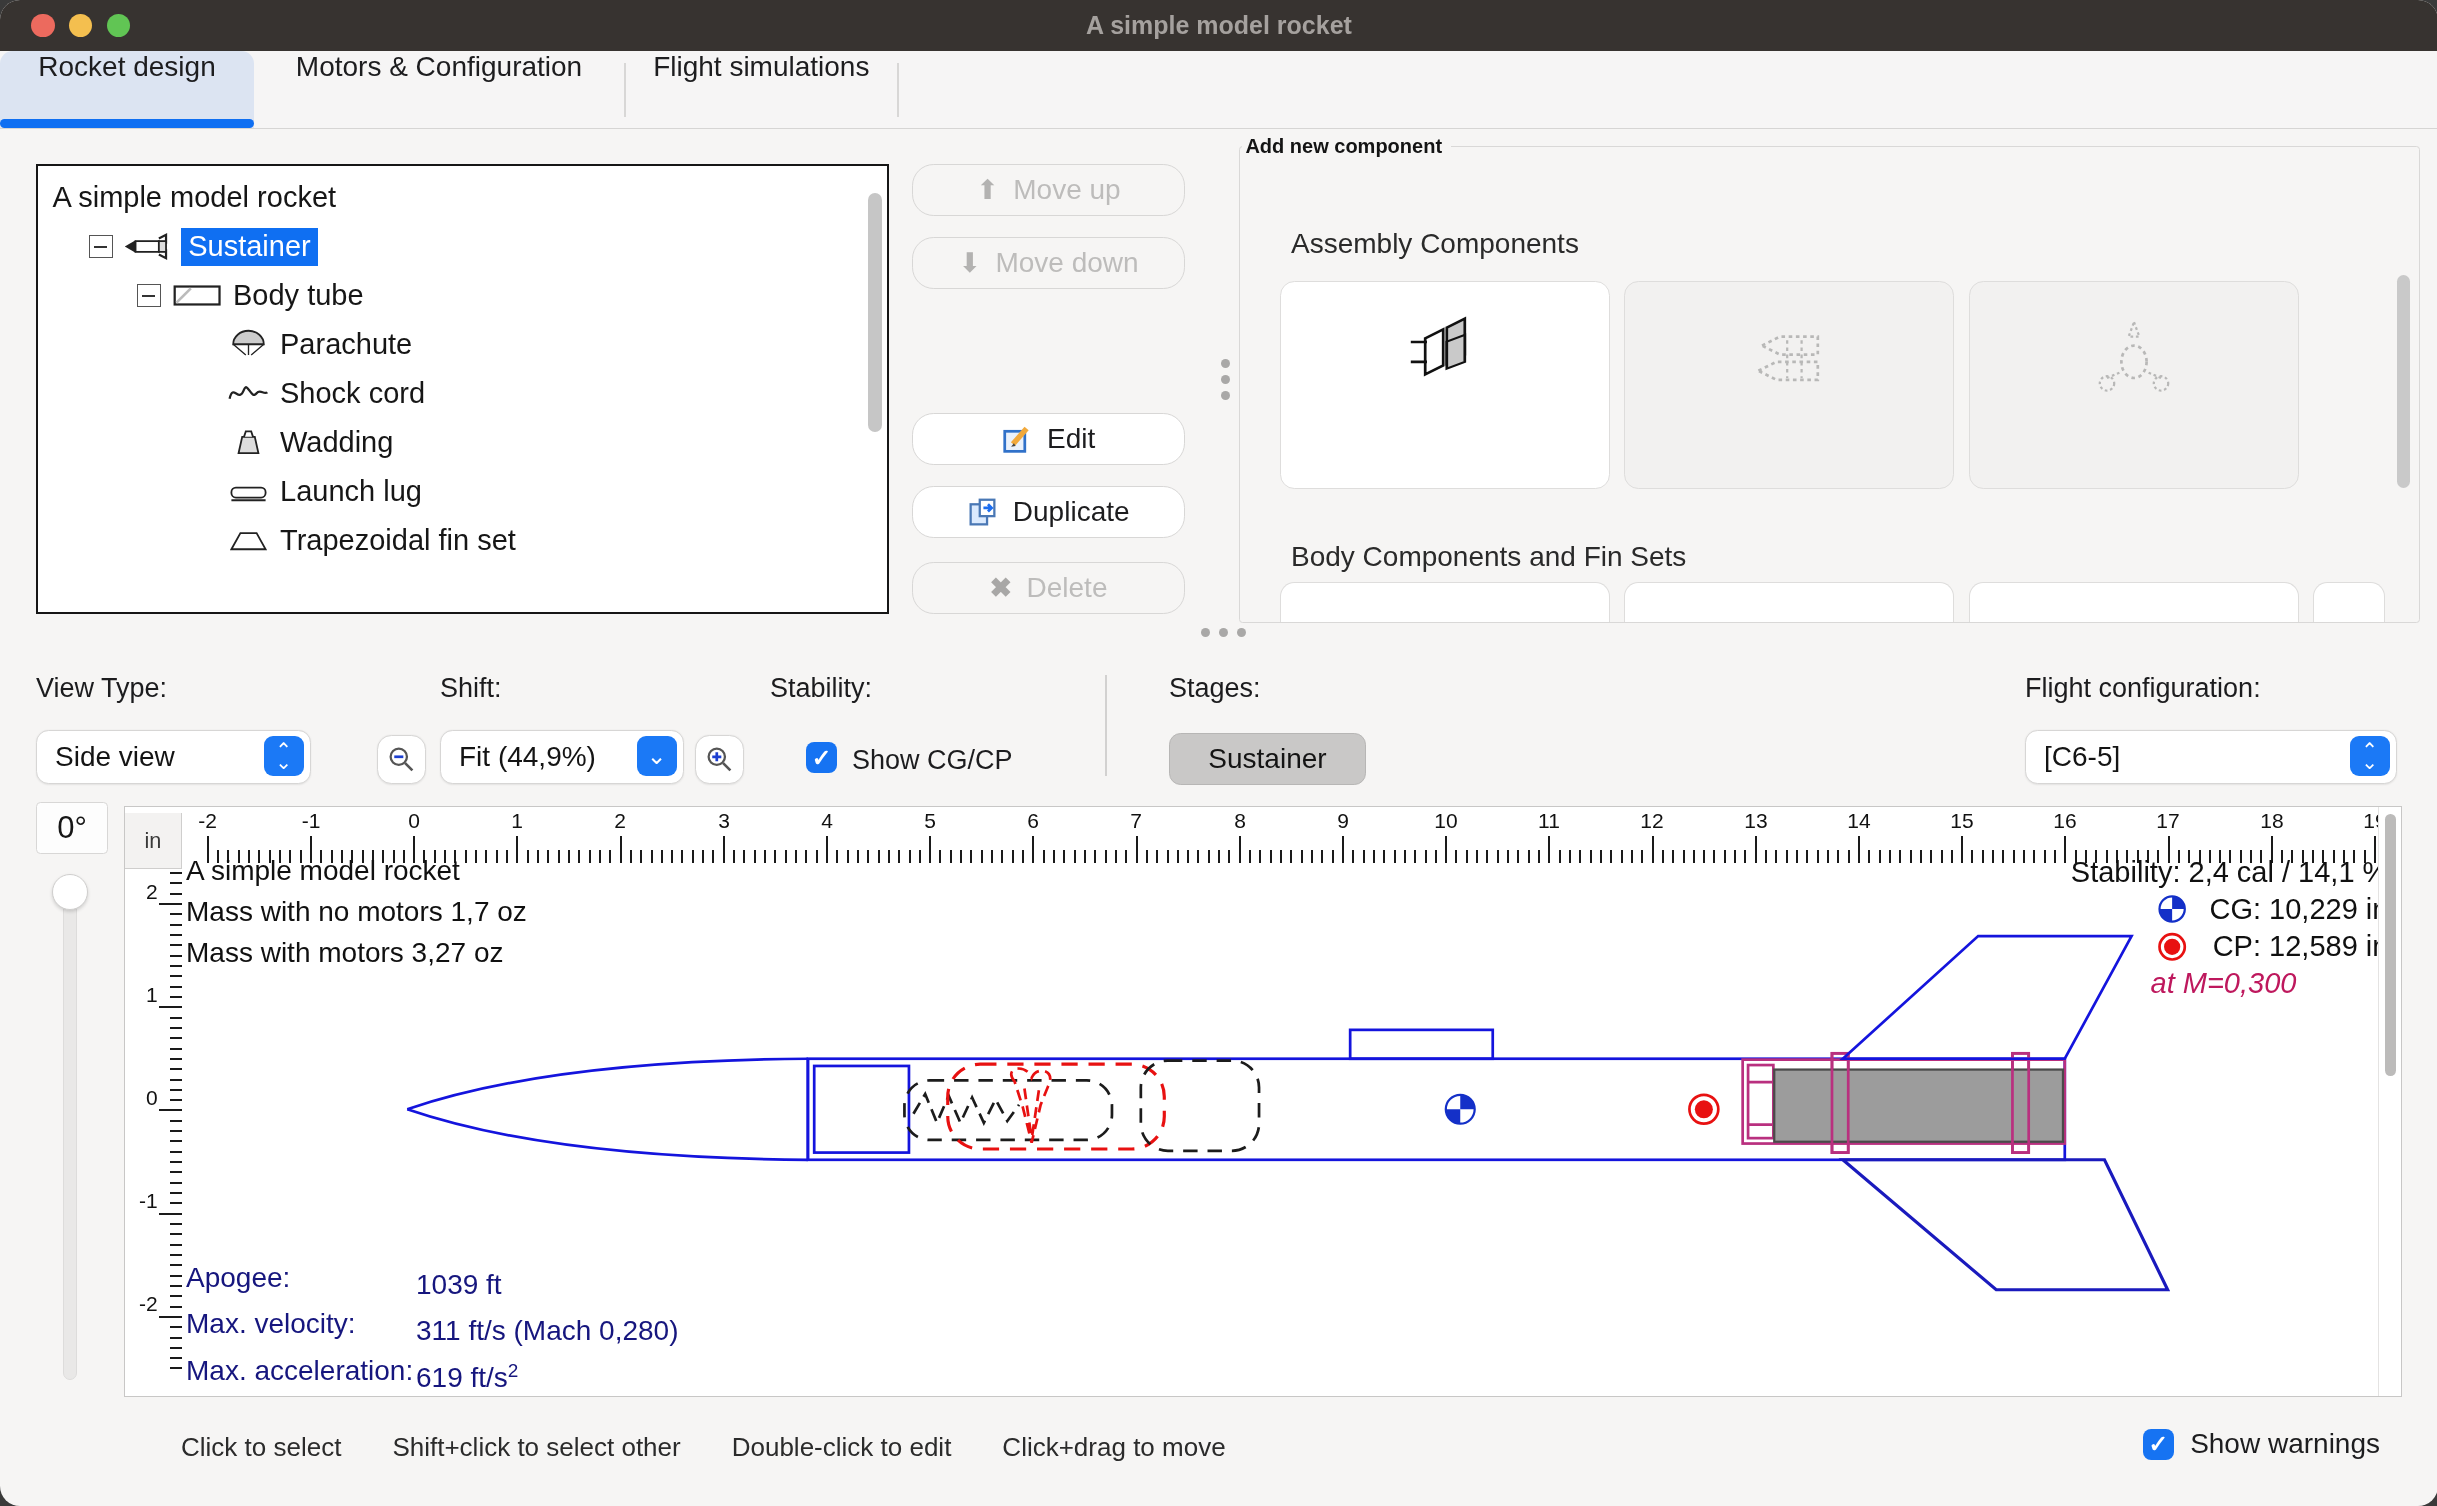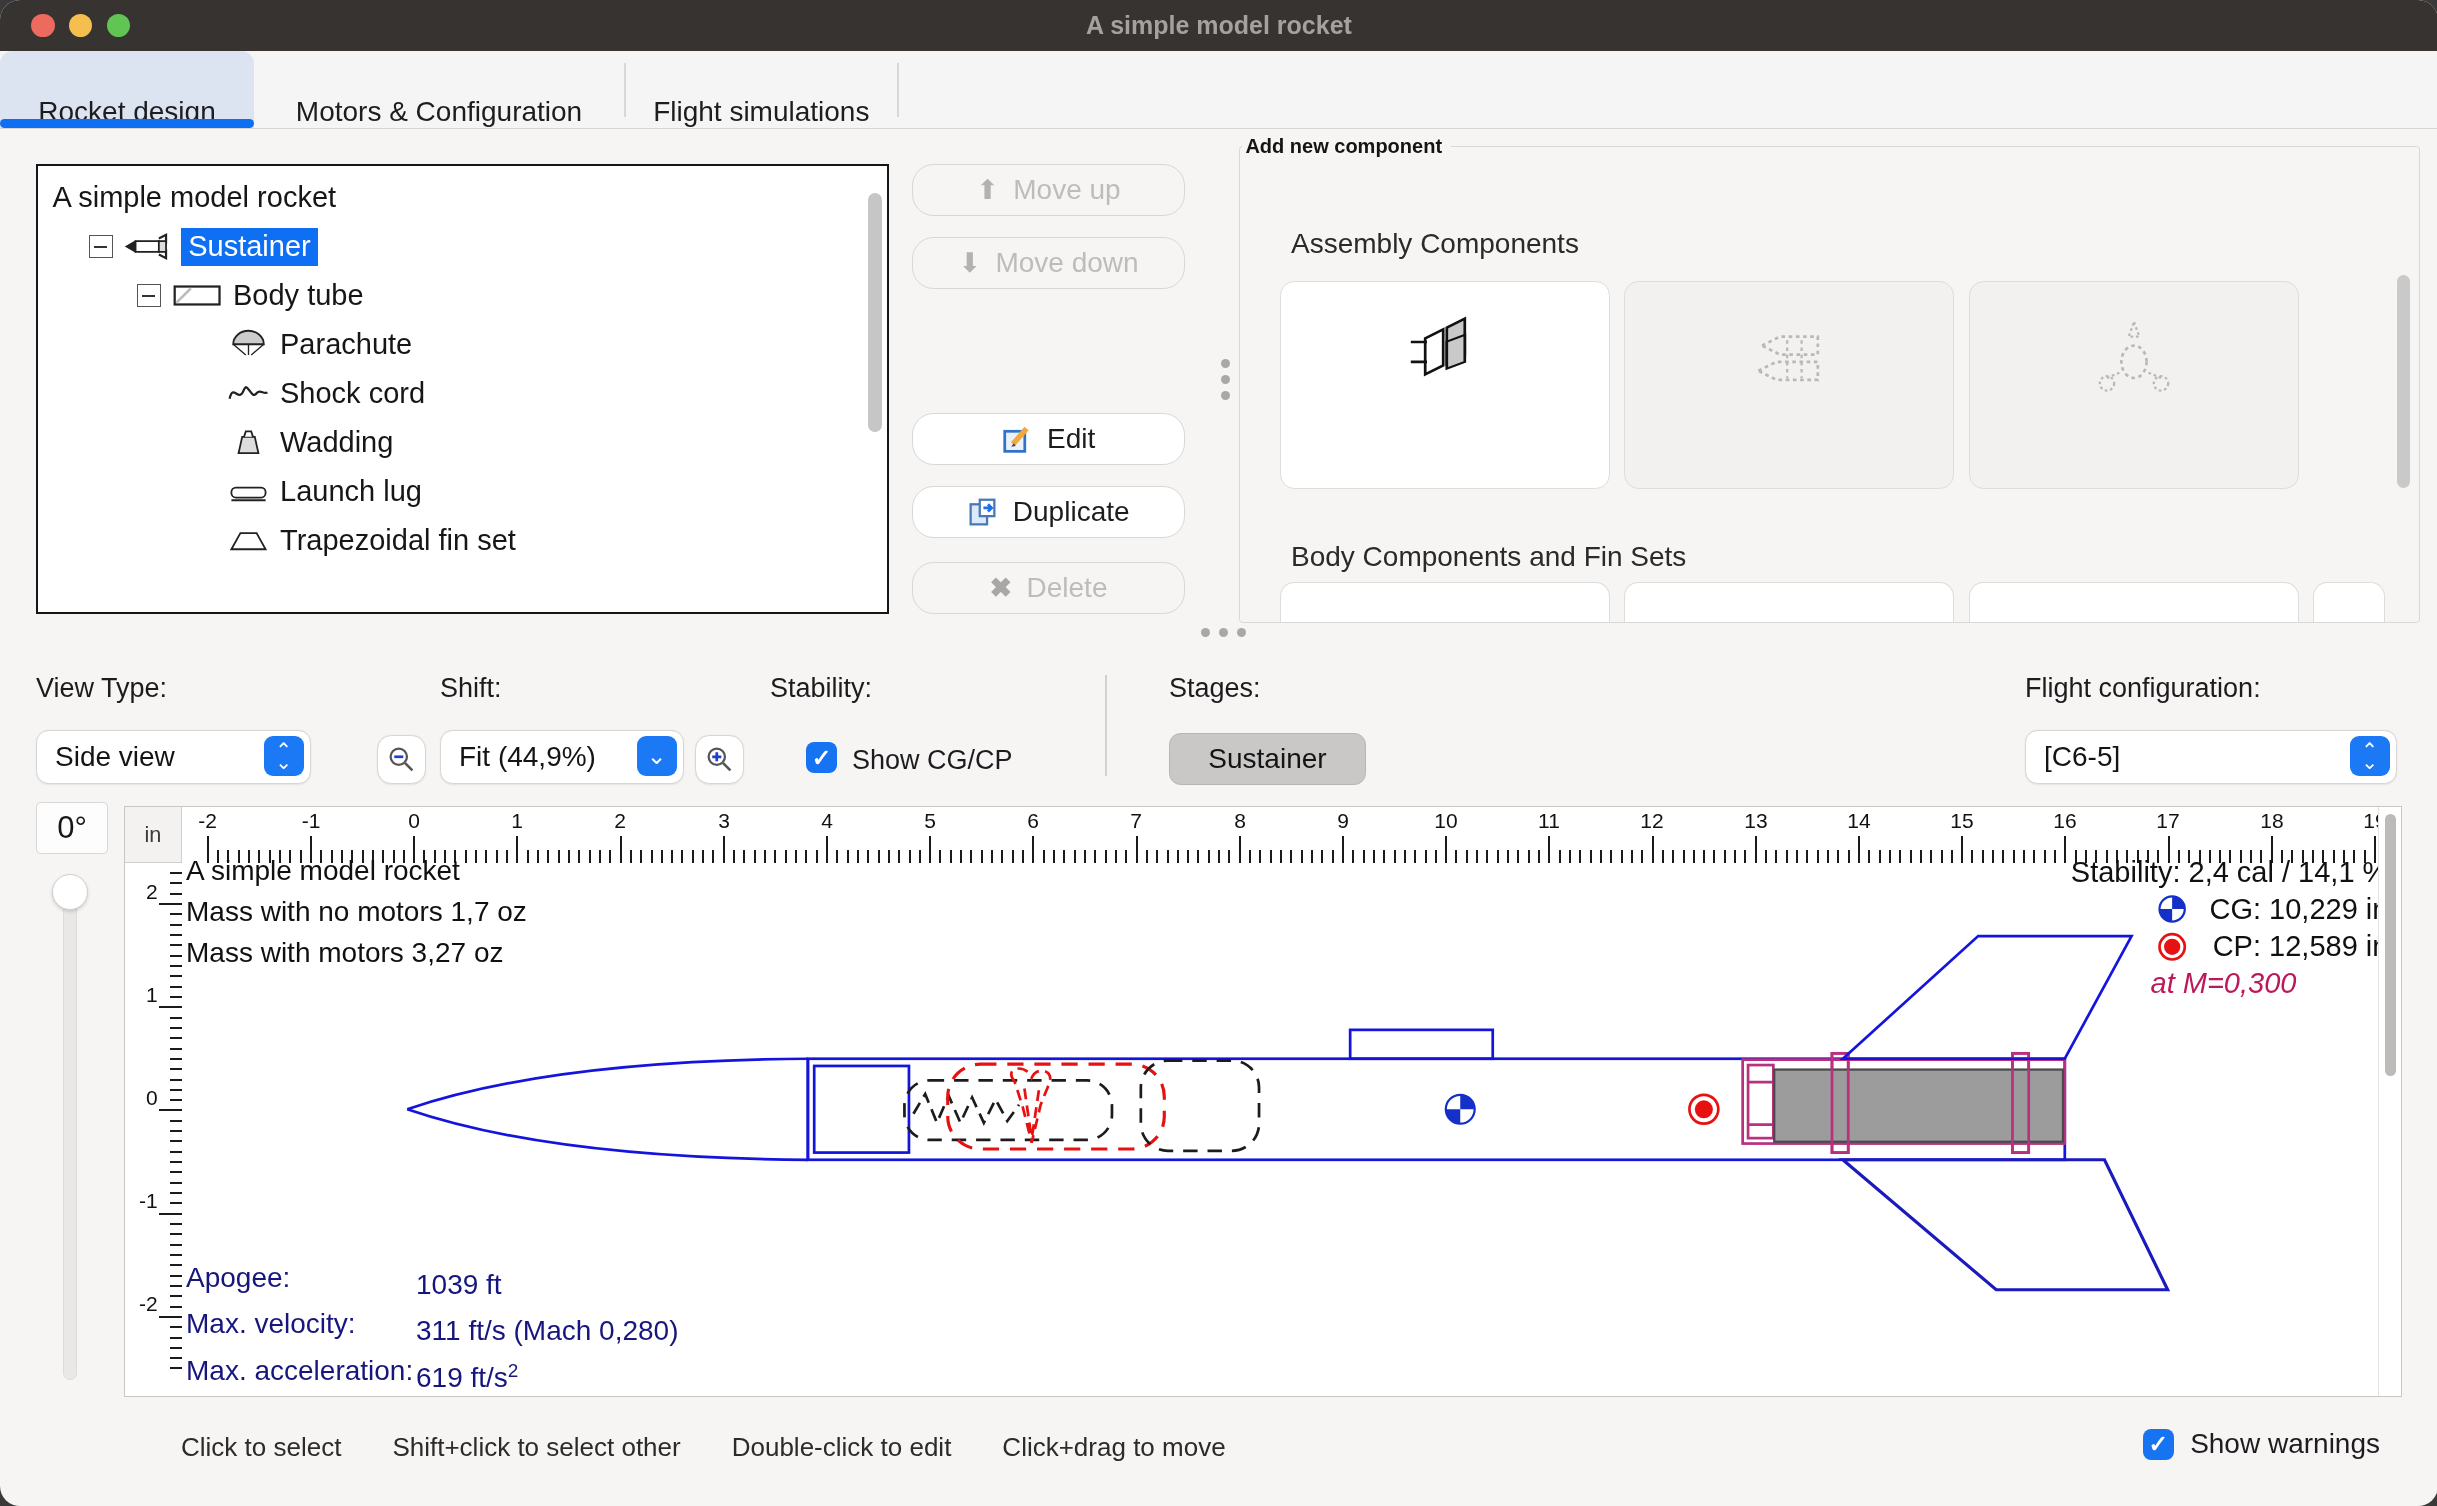--- a/index.html
+++ b/index.html
@@ -12,21 +12,21 @@
   .titlebar { position:absolute; left:0; top:0; width:100%; height:51px; background:#373330; }
   .lights { position:absolute; left:31px; top:13.5px; display:flex; gap:14.4px; }
   .light { width:23.5px; height:23.5px; border-radius:50%; }
   .light.red{ background:#ec6a5e; } .light.yellow{ background:#f4bf4f; } .light.green{ background:#61c554; }
   .wtitle { position:absolute; left:0; right:0; top:0; height:51px; line-height:51px;
             text-align:center; color:#a5a19e; font-size:25px; font-weight:600; }
 
   
   .tabbar { position:absolute; left:0; top:51px; width:100%; height:78px; background:#f6f5f5;
             border-bottom:1.8px solid #d6d5d4; display:flex; }
-  .tab { position:relative; height:100%; display:flex; align-items:flex-end; justify-content:center;
+  .tab { position:relative; height:100%; display:flex; align-items:flex-start; justify-content:center;
          font-size:28px; color:#1d1d1f; }
   .tab.active { background:#dce4f2; border-radius:12.6px 12.6px 0 0; }
   .tab.active .underline { position:absolute; left:0; right:0; bottom:0; height:9px;
          background:#0f6ff2; border-radius:5.4px; }
   .tab-sep { width:1.8px; height:54px; background:#d8d7d6; align-self:center; }
 
   
   .tree { position:absolute; left:36px; top:164px; width:853px; height:450px; background:#fff;
           border:2.7px solid #161616; padding-top:7.2px; overflow:hidden; }
   .trow { position:relative; height:49px; display:flex; align-items:center; font-size:29px; color:#161616; }
@@ -87,21 +87,21 @@
             border:1.8px solid #d8d7d6; border-radius:4.5px; display:flex; align-items:center;
             justify-content:center; font-size:31px; color:#161616; }
   .slidertrack { position:absolute; left:63px; top:892px; width:13.5px; height:488px; background:#e9e8e7;
             border:0.9px solid #dddcdb; border-radius:7.2px; }
   .sliderthumb { position:absolute; left:52px; top:874px; width:36px; height:36px; border-radius:50%;
             background:#fff; border:1.8px solid #d0cfce; box-shadow:0 1.8px 3.6px rgba(0,0,0,.15); }
 
   
   .canvas { position:absolute; left:124px; top:806px; width:2278px; height:591px; background:#fff;
             border:0.9px solid #c8c7c6; overflow:hidden; }
-  .corner { position:absolute; left:0; top:0; width:57px; height:56px; background:#f3f2f1;
+  .corner { position:absolute; left:0; top:6px; width:57px; height:56px; background:#f3f2f1;
             border-right:0.9px solid #cfcecd; border-bottom:0.9px solid #cfcecd;
             font-size:21.7px; color:#3a3a3a; display:flex; align-items:center; justify-content:center; }
   .hruler { position:absolute; left:57px; top:0; right:0; height:56px; overflow:hidden; }
   .vruler { position:absolute; left:0; top:56px; width:57px; bottom:0; overflow:hidden; }
   .htick { position:absolute; width:1.8px; background:#1a1a1a; bottom:0; }
   .vtick { position:absolute; height:1.8px; background:#1a1a1a; right:0; }
   .rnum { position:absolute; font-size:21px; color:#111; text-align:center; width:54px; }
   .vnum { position:absolute; font-size:21px; color:#111; text-align:right; width:31px; }
   .info { position:absolute; left:61px; top:43px; font-size:28px; line-height:41px; color:#101010; }
   .stab { position:absolute; right:12.6px; top:47px; font-size:29px; color:#101010; }

